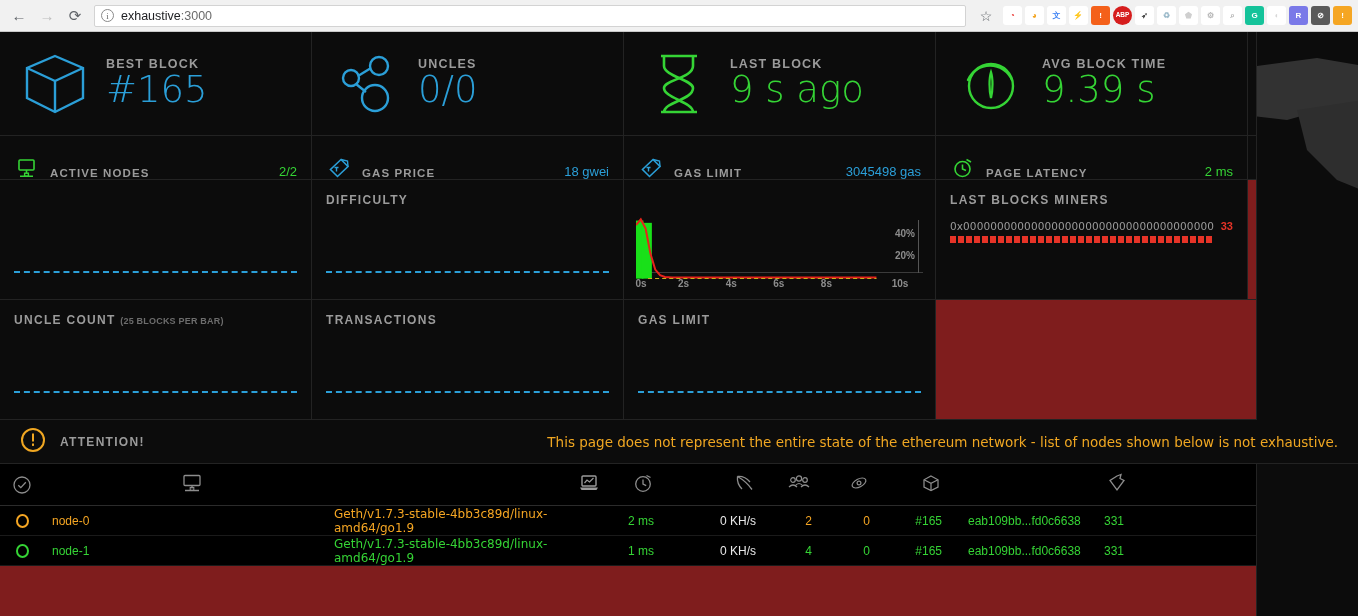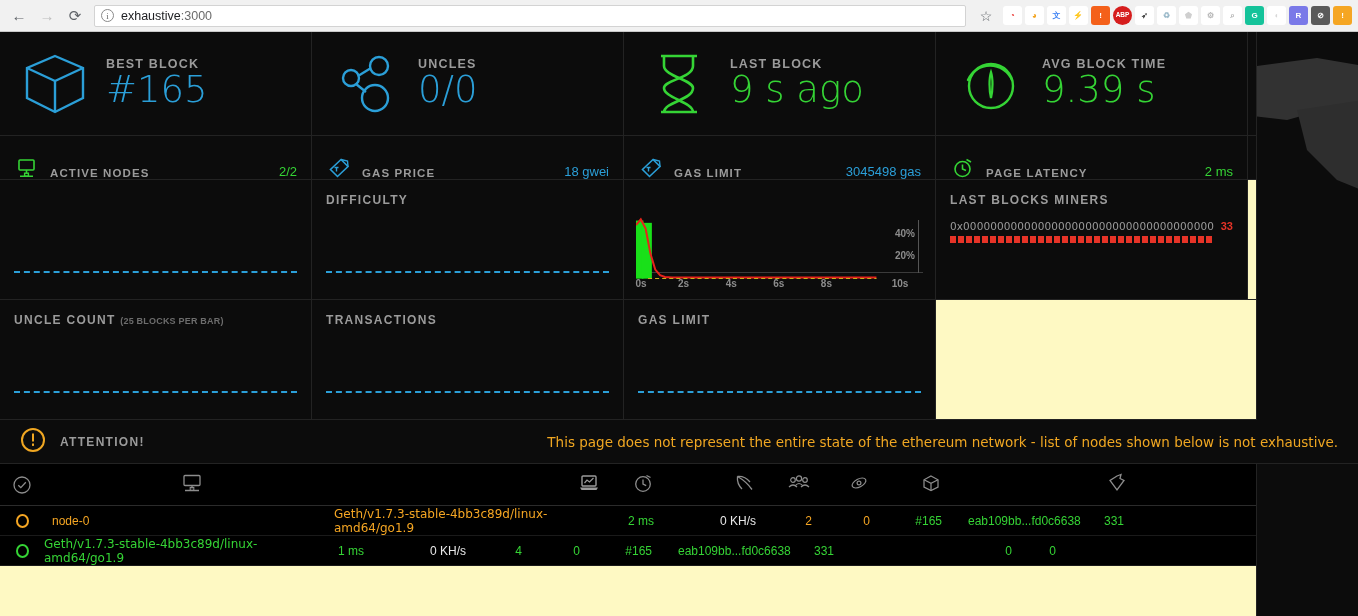--- a/index.html
+++ b/index.html
@@ -42,21 +42,21 @@
   .star-btn { width: 24px; height: 24px; display:flex; align-items:center; justify-content:center;
     color:#5f6368; font-size:14px; flex:none; }
   .ext-strip { display: flex; align-items: center; gap: 3px; flex: none; padding-left: 3px; }
   .ext {
     width: 19px; height: 19px; border-radius: 3px; flex: none;
     display: flex; align-items: center; justify-content: center;
     font-size: 8px; font-weight: bold; color: #fff; line-height: 1;
   }
 
   
-  .app { width: 1358px; height: 584px; background: #fef9c3; position: relative; overflow: hidden; }
+  .app { width: 1358px; height: 584px; background: #7f1d1d; position: relative; overflow: hidden; }
 
   
   .bigstats { display: flex; height: 104px; border-bottom: 1px solid #232323; }
   .bigstat {
     width: 312px; flex: none; border-right: 1px solid #232323;
     display: flex; align-items: center; gap: 14px; padding: 0 18px;
     background: #0c0c0c;
   }
   .bigstat .ico { width: 74px; flex: none; display:flex; align-items:center; justify-content:center; }
   .bigstat .txt { min-width: 0; }
@@ -545,20 +545,21 @@
           <div class="td c-block " style="color:#35d435">#165</div>
           <div class="td c-bhash " style="color:#35d435">eab109bb...fd0c6638</div>
           <div class="td c-btime " style="color:#35d435">331</div>
           <div class="td c-upd " style="color:#f5a623">0</div>
           <div class="td c-unc " style="color:#f5a623">0</div>
         </div>
         <div class="tr">
           <div class="td c-sync">
             <span class="sync-dot" style="border-color:#35d435"></span>
           </div>
+          <div class="td c-name " style="color:#35d435">node-1</div>
           <div class="td c-ver mono" style="color:#35d435">Geth/v1.7.3-stable-4bb3c89d/linux-amd64/go1.9</div>
           <div class="td c-lat " style="color:#35d435">1 ms</div>
           <div class="td c-hash " style="color:#e8e8e8">0 KH/s</div>
           <div class="td c-peers " style="color:#35d435">4</div>
           <div class="td c-txs " style="color:#35d435">0</div>
           <div class="td c-block " style="color:#35d435">#165</div>
           <div class="td c-bhash " style="color:#35d435">eab109bb...fd0c6638</div>
           <div class="td c-btime " style="color:#35d435">331</div>
           <div class="td c-upd " style="color:#35d435">0</div>
           <div class="td c-unc " style="color:#35d435">0</div>

